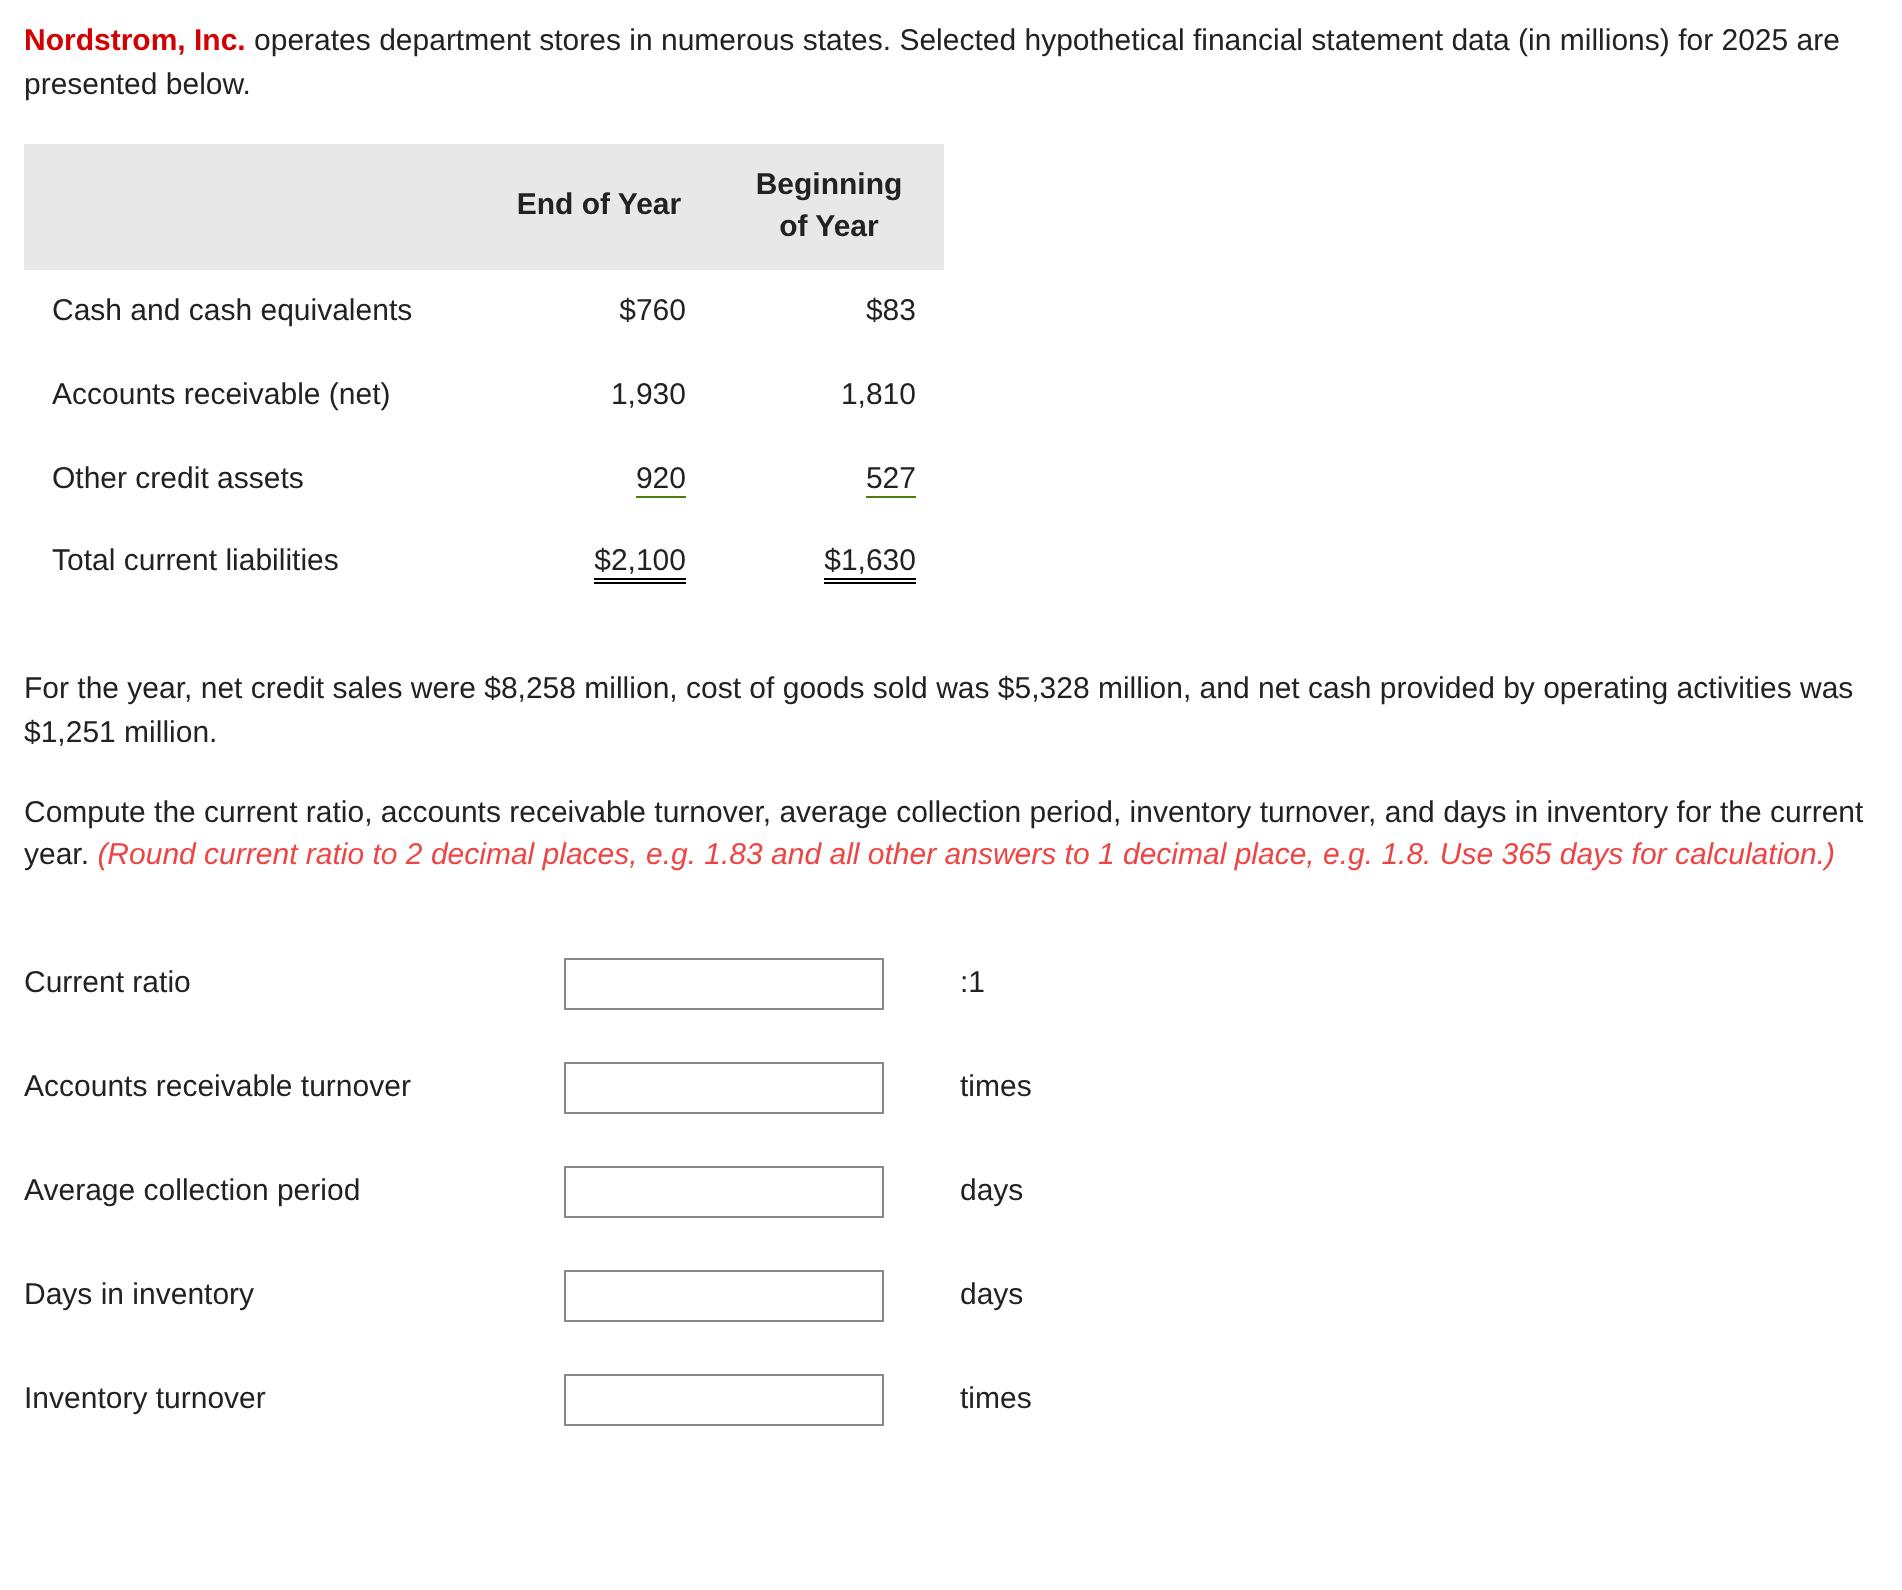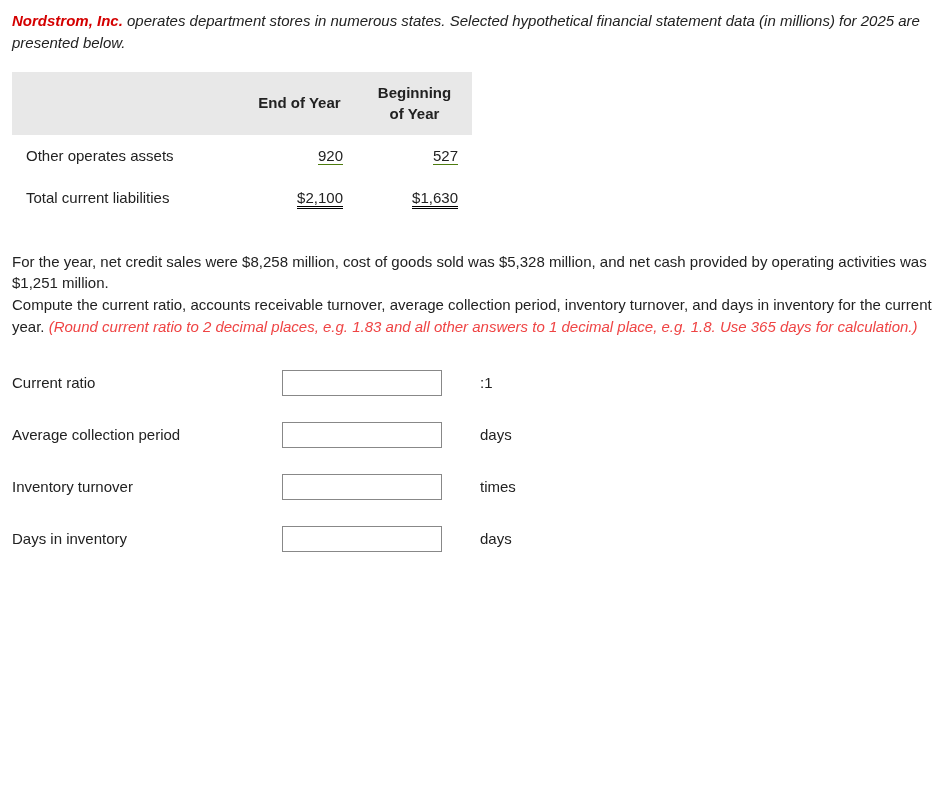--- a/index.html
+++ b/index.html
@@ -5,41 +5,41 @@
     * { box-sizing: border-box; }
     body {
       font-family: Arial, Helvetica, sans-serif;
       font-size: 15px;
       color: #222;
       margin: 0;
       padding: 10px 12px;
       width: 951px;
       line-height: 1.45;
     }
-    .intro { margin-bottom: 18px; font-style: italic; }
+    .intro { margin-bottom: 18px; }
     .company { color: #d40000; font-weight: 600; }
     table.data {
       border-collapse: collapse;
       margin-bottom: 32px;
     }
     table.data th {
       background: #e8e8e8;
       font-weight: 600;
       padding: 10px 14px;
       text-align: center;
     }
     table.data th.blank { background: #e8e8e8; }
     table.data td {
       padding: 10px 14px;
     }
     table.data td.label { text-align: left; width: 230px; }
     table.data td.num { text-align: right; width: 115px; }
     .underline-single { border-bottom: 1px solid #4d7c0f; }
     .underline-double { border-bottom: 3px double #000; }
-    .para { margin: 0 0; }
+    .para { margin: 18px 0; }
     .instr-red { color: #ef4444; font-style: italic; font-weight: 500; }
     table.answers { border-collapse: separate; border-spacing: 0 18px; margin-top: 10px; }
     table.answers td { padding: 4px 10px 4px 0; vertical-align: middle; }
     table.answers td.albl { width: 270px; }
     table.answers input[type="text"] {
       width: 160px;
       height: 26px;
       border: 1px solid #888;
       padding: 2px 6px;
       font-size: 14px;
@@ -54,21 +54,31 @@
 </div>
 
 <table class="data">
   <tbody>
       <tr>
     <th class="blank"></th>
     <th>End of Year</th>
     <th>Beginning of Year</th>
   </tr>
   <tr>
-    <td class="label">Other operates assets</td>
+    <td class="label">Cash and cash equivalents</td>
+    <td class="num"><span>$760</span></td>
+    <td class="num"><span>$83</span></td>
+  </tr>
+  <tr>
+    <td class="label">Accounts receivable (net)</td>
+    <td class="num"><span>1,930</span></td>
+    <td class="num"><span>1,810</span></td>
+  </tr>
+  <tr>
+    <td class="label">Other credit assets</td>
     <td class="num"><span class="underline-single">920</span></td>
     <td class="num"><span class="underline-single">527</span></td>
   </tr>
   <tr>
     <td class="label">Total current liabilities</td>
     <td class="num"><span class="underline-double">$2,100</span></td>
     <td class="num"><span class="underline-double">$1,630</span></td>
   </tr>
 </tbody>
   </table>
@@ -80,28 +90,33 @@
 </div>
 
 <table class="answers">
   <tbody>
       <tr>
     <td class="albl">Current ratio</td>
     <td><input type="text" style=""></td>
     <td class="unit">:1</td>
   </tr>
   <tr>
+    <td class="albl">Accounts receivable turnover</td>
+    <td><input type="text" style=""></td>
+    <td class="unit">times</td>
+  </tr>
+  <tr>
     <td class="albl">Average collection period</td>
+    <td><input type="text" style=""></td>
+    <td class="unit">days</td>
+  </tr>
+  <tr>
+    <td class="albl">Days in inventory</td>
     <td><input type="text" style=""></td>
     <td class="unit">days</td>
   </tr>
   <tr>
     <td class="albl">Inventory turnover</td>
     <td><input type="text" style=""></td>
     <td class="unit">times</td>
   </tr>
-  <tr>
-    <td class="albl">Days in inventory</td>
-    <td><input type="text" style=""></td>
-    <td class="unit">days</td>
-  </tr>
 </tbody>
   </table>
 
 </body></html>

